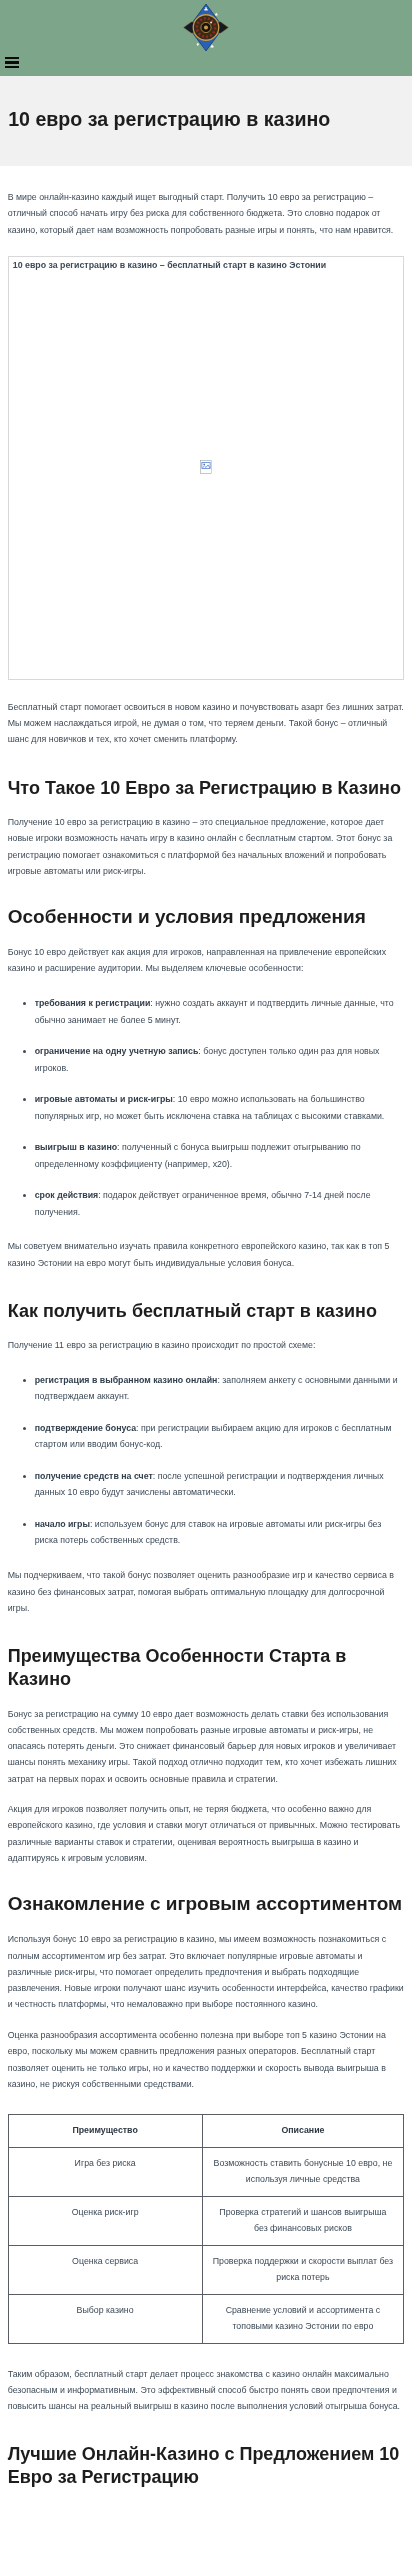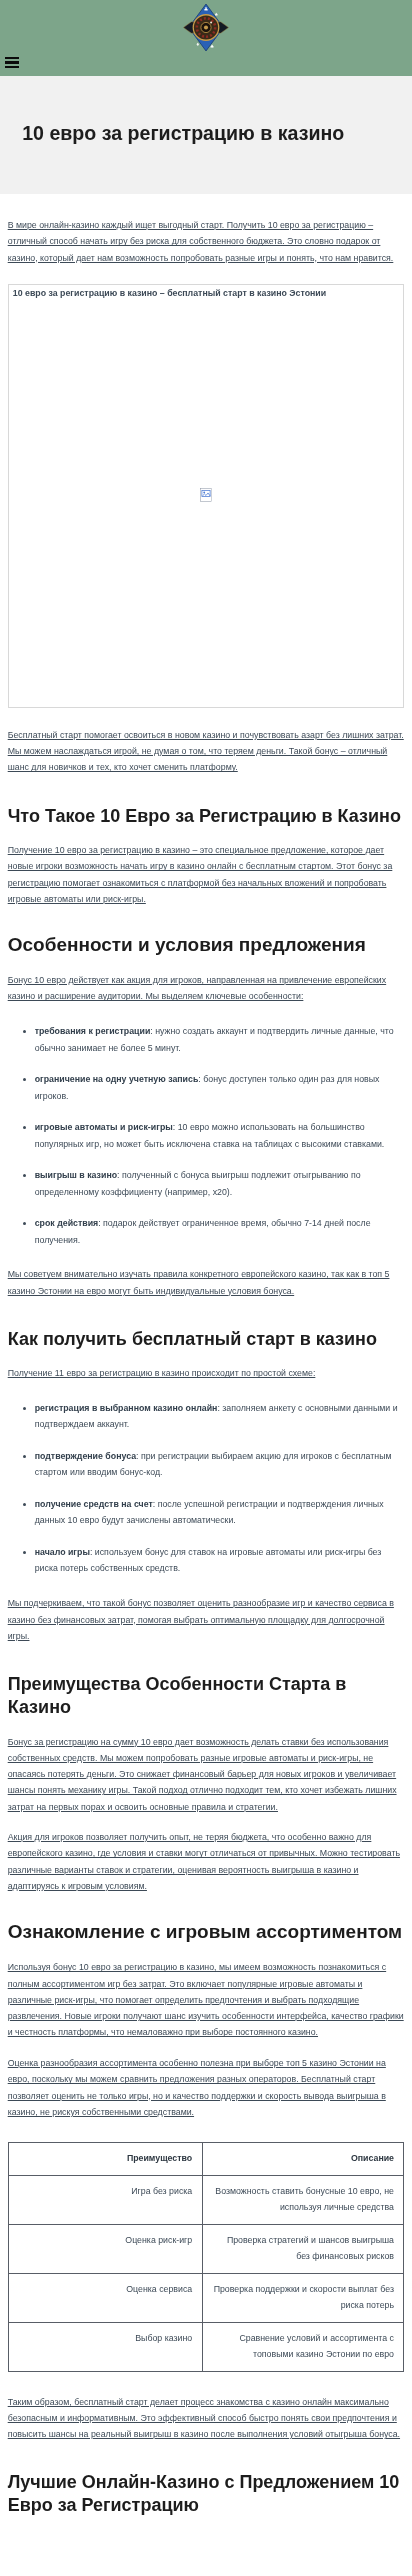--- a/index.html
+++ b/index.html
@@ -4,31 +4,31 @@
 <style>
   html,body{margin:0;padding:0;background:#fff;}
   body{width:412px;font-family:"Liberation Sans","DejaVu Sans",sans-serif;}
   
   .site-header{background:#7da58a;height:76px;position:relative;}
   .logo-wrap{position:absolute;left:50%;top:2.6px;transform:translateX(-50%);}
   .hamburger{position:absolute;left:5.2px;bottom:6.2px;width:13.4px;cursor:pointer;}
   .hamburger span{display:block;height:2.1px;background:#0b0b0b;margin:0 0 2.1px 0;}
   
   .hero{background:#f1f1f1;padding:31px 8.2px 35px 8.2px;}
-  .hero h1{margin:14px;font-size:19.6px;line-height:1.25;font-weight:700;color:#1d1d1d;}
+  .hero h1{margin:0;font-size:19.6px;line-height:1.25;font-weight:700;color:#1d1d1d;}
   
   .content{padding:8.2px 7.7px 36px 7.7px;}
-  .content p{font-size:8.8px;line-height:1.85;color:#3d4a57;margin:14.4px 0;text-decoration:underline;}
+  .content p{font-size:8.8px;line-height:1.85;color:#3d4a57;margin:14.4px 0;}
   .content h2{font-size:18px;line-height:1.28;font-weight:700;color:#1d1d1d;margin:29px 0 12.4px 0;}
   .content h3{font-size:19px;line-height:1.3;font-weight:700;color:#1d1d1d;margin:26px 0 10.3px 0;}
   .content ul{margin:18.5px 0;padding-left:27px;list-style:disc;}
   .content li{font-size:8.8px;line-height:1.85;color:#3d4a57;margin:15.5px 0;}
   .content li strong{font-weight:700;color:#33404d;}
   .content table{width:100%;border-collapse:collapse;margin:21.6px 0;}
-  .content th,.content td{border:0.5px solid #585d66;padding:8.2px 9.3px;font-size:8.8px;line-height:1.8;color:#3d4a57;text-align:right;vertical-align:top;}
+  .content th,.content td{border:0.5px solid #585d66;padding:8.2px 9.3px;font-size:8.8px;line-height:1.8;color:#3d4a57;text-align:center;vertical-align:top;}
   .content th{font-weight:700;color:#2e3842;}
   .content table.cols-2 th:first-child{width:49%;}
   .figure-box{border:0.5px solid #d8d8d8;height:424px;margin:18.5px 0;position:relative;padding:3.1px 4.1px;box-sizing:border-box;font-weight:bold;}
   .figure-alt{font-size:8.8px;color:#3d4a57;}
   .broken-icon{position:absolute;left:50%;top:50%;transform:translate(-50%,-50%);}
 </style>
 </head>
 <body>
 
 <header class="site-header">

